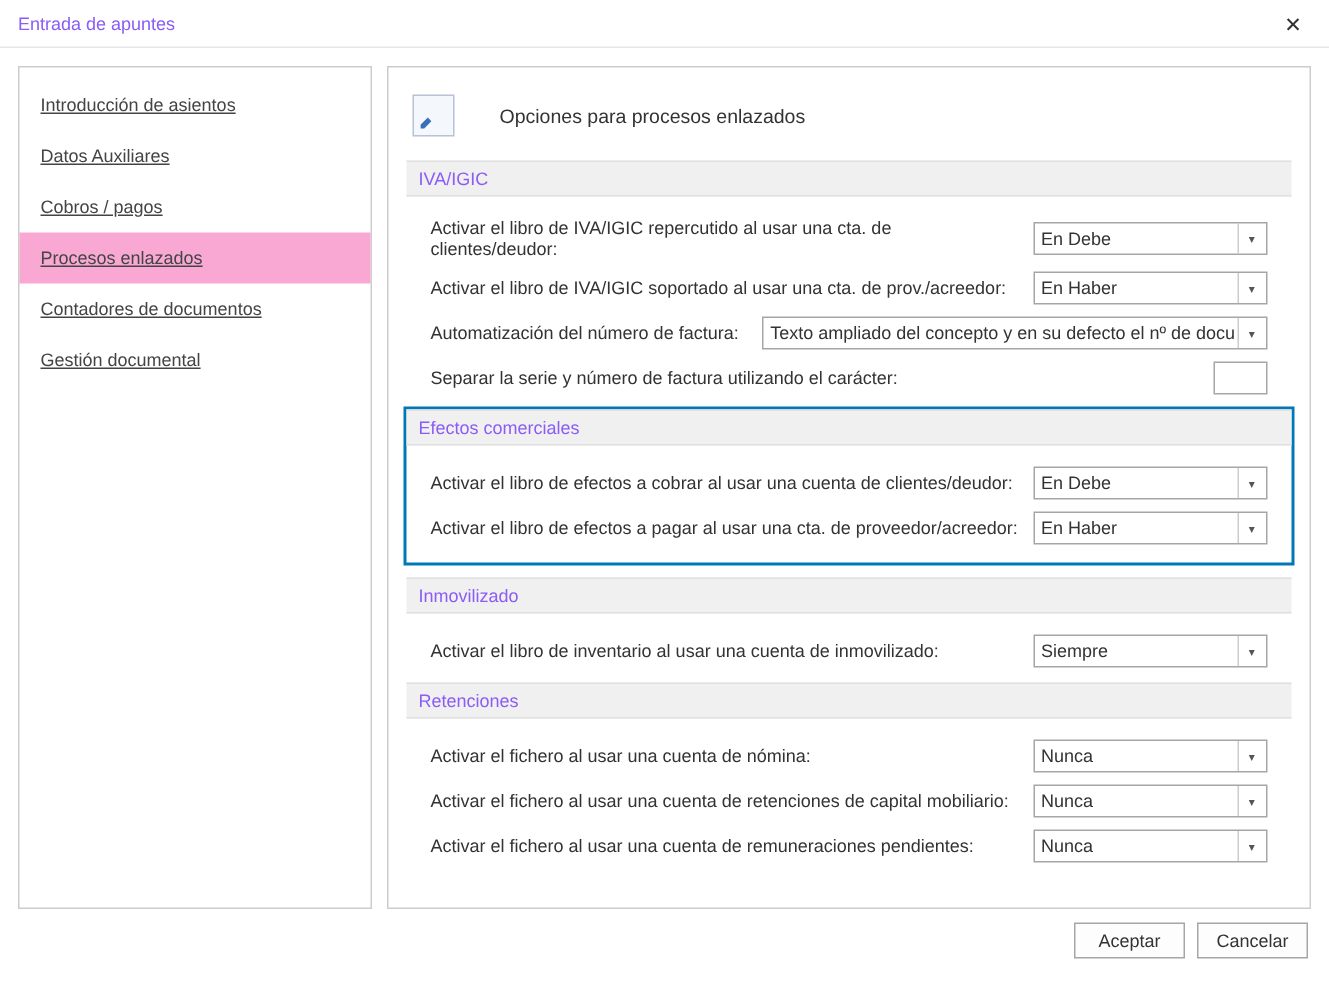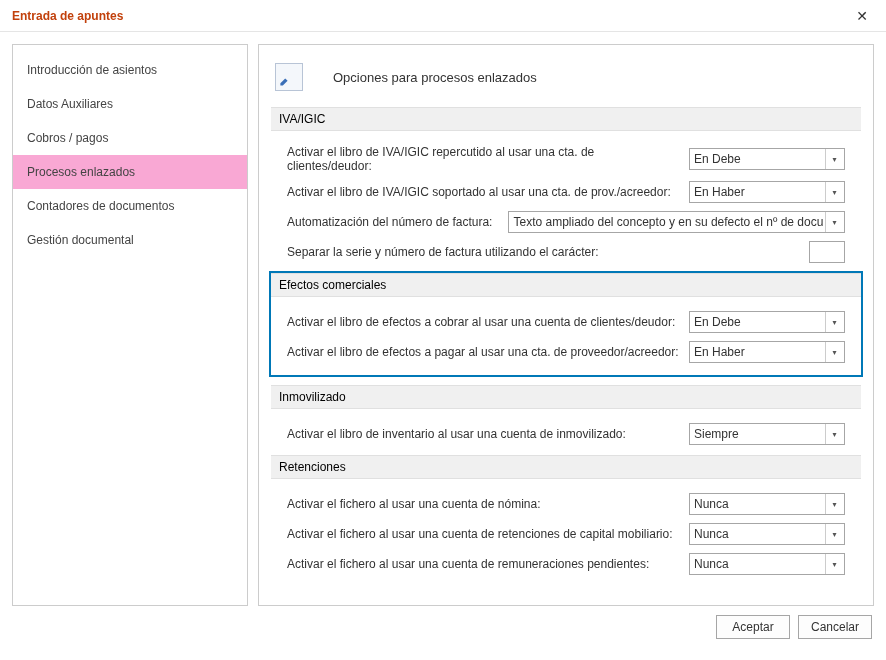--- a/index.html
+++ b/index.html
@@ -13,21 +13,21 @@
     height: 660px;
     overflow: hidden;
   }
   .titlebar {
     height: 32px;
     display: flex;
     align-items: center;
     padding: 0 8px;
     border-bottom: 1px solid #e5e5e5;
   }
-  .titlebar .title { flex: 1; padding-left: 4px; color: #c2410c; font-weight: bold; }
+  .titlebar .title { flex: 1; padding-left: 4px; color: #8b5cf6; }
   .titlebar .close {
     width: 32px; height: 32px;
     display: flex; align-items: center; justify-content: center;
     font-size: 14px; cursor: default;
   }
 
   .dialog-body {
     display: flex;
     gap: 10px;
     padding: 12px 12px 0 12px;
@@ -37,20 +37,21 @@
   .sidebar {
     width: 236px;
     border: 1px solid #ccc;
     background: #fff;
     padding-top: 8px;
   }
   .sidebar-item {
     padding: 10px 14px;
     cursor: default;
     color: #444;
+    text-decoration: underline;
   }
   .sidebar-item.selected {
     background: #f9a8d4;
   }
 
   .main-panel {
     flex: 1;
     border: 1px solid #ccc;
     background: #fff;
     padding: 18px 16px 10px 16px;
@@ -81,21 +82,21 @@
     font-size: 13px; font-weight: normal; margin: 0;
   }
 
   .section-header {
     background: #f0f0f0;
     border-top: 1px solid #e0e0e0;
     border-bottom: 1px solid #e0e0e0;
     padding: 4px 8px;
     margin: 6px -4px 10px -4px;
     font-size: 12px;
-    color: #000000;
+    color: #8b5cf6;
   }
 
   .section.highlight {
     border: 2px solid #0078b7;
     margin: 4px -6px 8px -6px;
     padding: 0 4px 8px 4px;
   }
   .section.highlight .section-header {
     margin: 0 -4px 10px -4px;
   }

